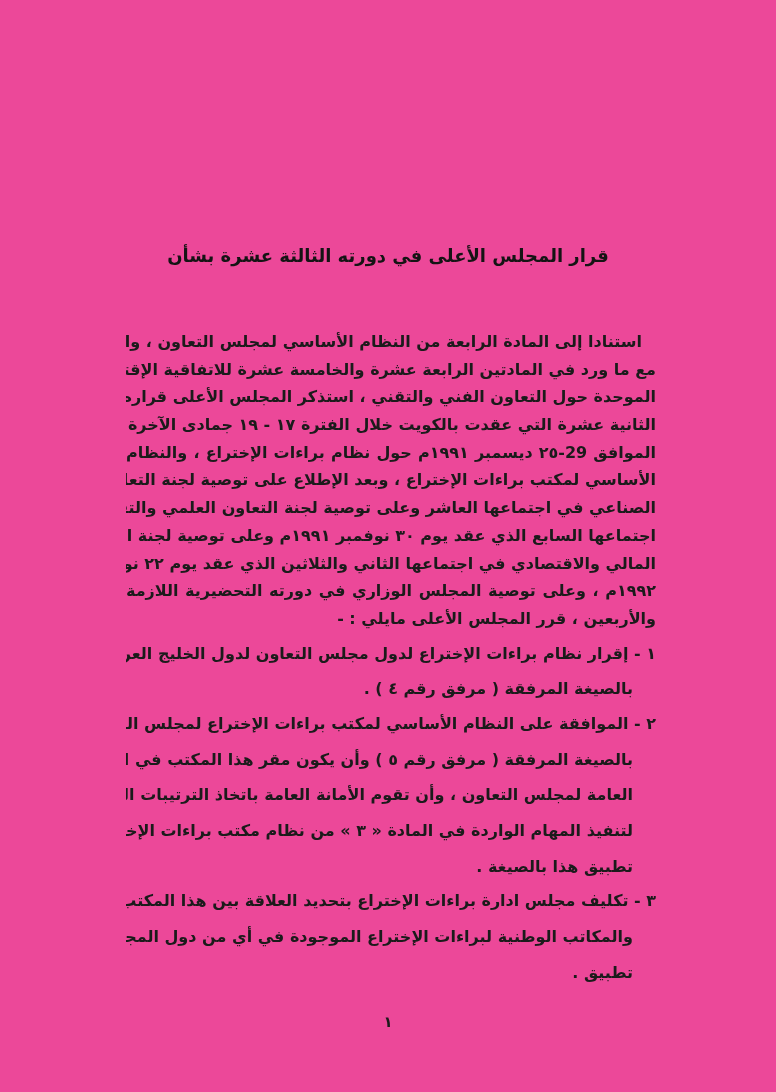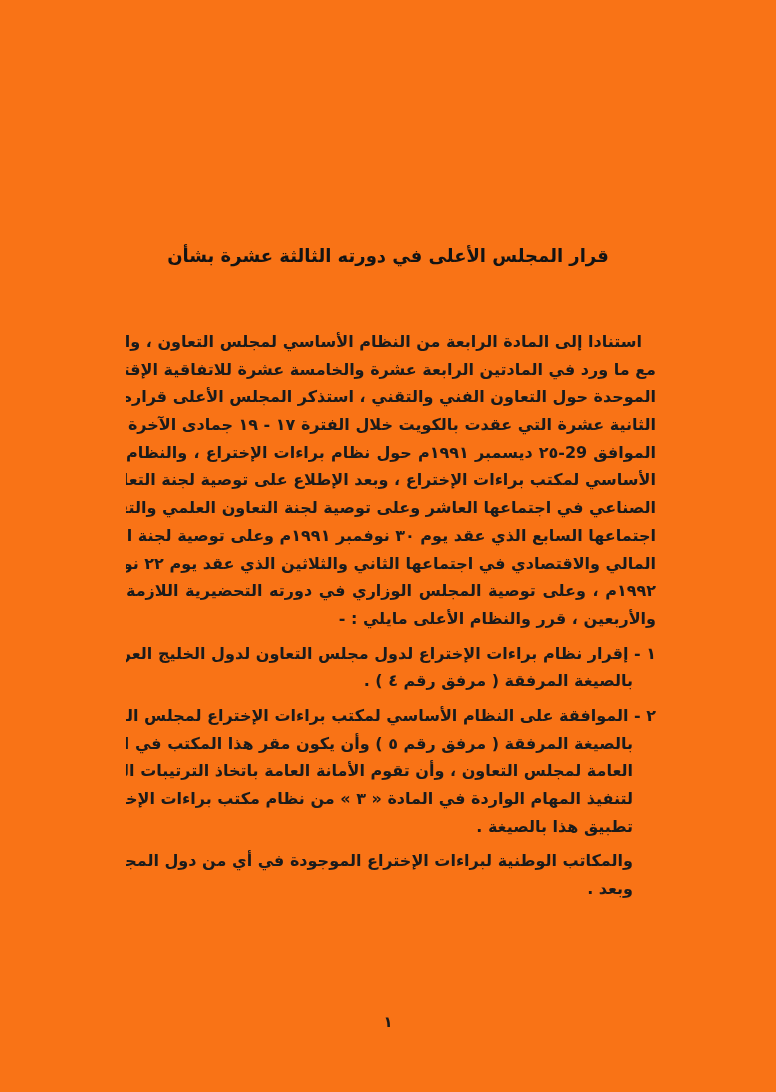--- a/index.html
+++ b/index.html
@@ -5,21 +5,21 @@
   html, body {
     margin: 0;
     padding: 0;
     background: #ffffff;
   }
   .page {
     position: relative;
     width: 776px;
     height: 1092px;
     margin: 0 auto;
-    background: #f97316;
+    background: #ec4899;
     overflow: hidden;
     direction: rtl;
     font-family: "DejaVu Sans", sans-serif;
     color: #1b1b1b;
   }
   .title-block {
     position: absolute;
     top: 236px;
     left: 0;
     right: 0;
@@ -51,20 +51,21 @@
   }
   .line.endline {
     text-align: right;
     text-align-last: right;
   }
   .line.indent {
     text-indent: 14px;
   }
   .line.hang {
     padding-right: 23px;
+    margin-top: 8px;
   }
   .page-number {
     position: absolute;
     top: 1012px;
     left: 0;
     right: 0;
     text-align: center;
     font-size: 15px;
     font-weight: 700;
     line-height: 20px;
@@ -85,34 +86,35 @@
         <div class="line indent">استنادا إلى المادة الرابعة من النظام الأساسي لمجلس التعاون ، وانسجاما</div>
         <div class="line">مع ما ورد في المادتين الرابعة عشرة والخامسة عشرة للاتفاقية الإقتصادية</div>
         <div class="line">الموحدة حول التعاون الفني والتقني ، استذكر المجلس الأعلى قراره في دورته</div>
         <div class="line">الثانية عشرة التي عقدت بالكويت خلال الفترة ١٧ - ١٩ جمادى الآخرة ١٤١٢هـ</div>
         <div class="line">الموافق 29-٢٥ ديسمبر ١٩٩١م حول نظام براءات الإختراع ، والنظام</div>
         <div class="line">الأساسي لمكتب براءات الإختراع ، وبعد الإطلاع على توصية لجنة التعاون</div>
         <div class="line">الصناعي في اجتماعها العاشر وعلى توصية لجنة التعاون العلمي والتقني في</div>
         <div class="line">اجتماعها السابع الذي عقد يوم ٣٠ نوفمبر ١٩٩١م وعلى توصية لجنة التعاون</div>
         <div class="line">المالي والاقتصادي في اجتماعها الثاني والثلاثين الذي عقد يوم ٢٢ نوفمبر</div>
         <div class="line">١٩٩٢م ، وعلى توصية المجلس الوزاري في دورته التحضيرية اللازمة</div>
-        <div class="line endline">والأربعين ، قرر والنظام الأعلى مايلي : -</div>
+        <div class="line endline">والأربعين ، قرر المجلس الأعلى مايلي : -</div>
       </div>
       <div class="block">
         <div class="line">١ - إقرار نظام براءات الإختراع لدول مجلس التعاون لدول الخليج العربية</div>
         <div class="line endline hang">بالصيغة المرفقة ( مرفق رقم ٤ ) .</div>
       </div>
       <div class="block">
         <div class="line">٢ - الموافقة على النظام الأساسي لمكتب براءات الإختراع لمجلس التعاون</div>
         <div class="line hang">بالصيغة المرفقة ( مرفق رقم ٥ ) وأن يكون مقر هذا المكتب في الأمانة</div>
         <div class="line hang">العامة لمجلس التعاون ، وأن تقوم الأمانة العامة باتخاذ الترتيبات اللازمة</div>
         <div class="line hang">لتنفيذ المهام الواردة في المادة « ٣ » من نظام مكتب براءات الإختراع ويبدأ</div>
         <div class="line endline hang">تطبيق هذا بالصيغة .</div>
       </div>
       <div class="block">
+        <div class="line">٣ - تكليف مجلس ادارة براءات الإختراع بتحديد العلاقة بين هذا المكتب</div>
         <div class="line hang">والمكاتب الوطنية لبراءات الإختراع الموجودة في أي من دول المجلس أن</div>
-        <div class="line endline hang">وبعد .</div>
+        <div class="line endline hang">تطبيق .</div>
       </div>
     </div>
 
   <div class="page-number">١</div>
 
 </div>
 
 </body></html>

